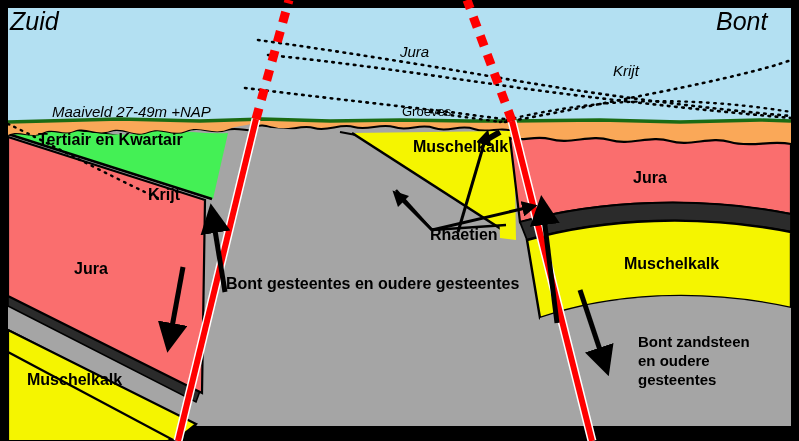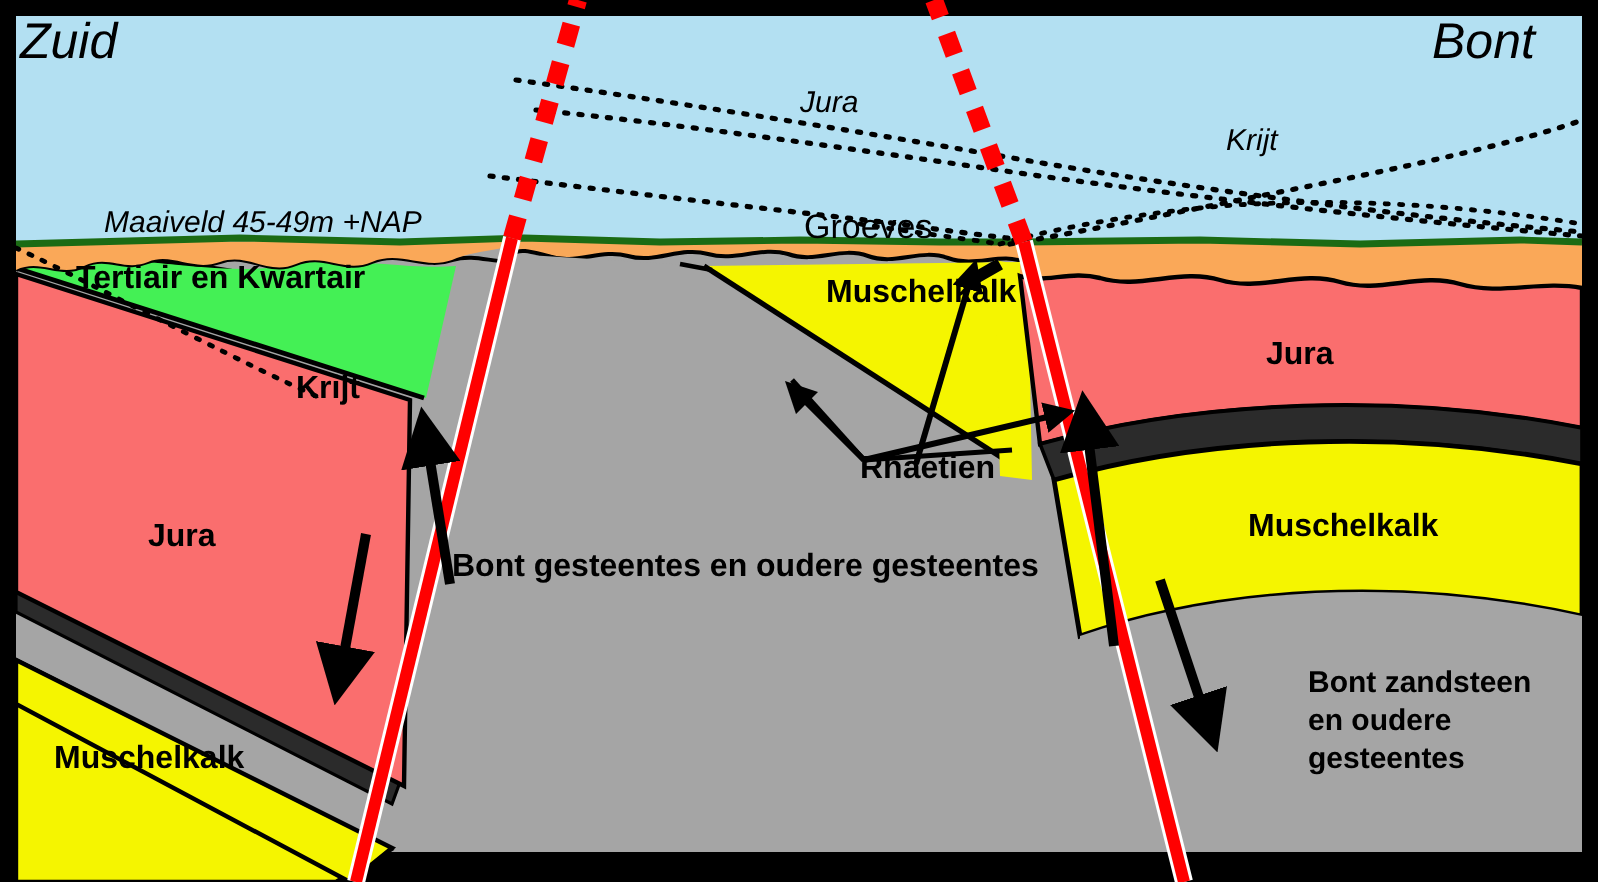--- a/index.html
+++ b/index.html
@@ -44,26 +44,25 @@
   .surface-note {
     font-style: italic;
     font-size: 15px;
   }
   .depth-note {
     font-style: italic;
     font-size: 21px;
   }
   .groeves {
     font-style: normal;
-    font-size: 17px;
+    font-size: 13px;
   }
   .multi {
     font-weight: bold;
     font-size: 15px;
-    margin-left: 16px;
   }
 </style>
 </head>
 <body>
 
 <div id="canvas">
 
   <svg id="svgroot" width="799" height="441" viewBox="0 0 799 441">
 
     <defs>
@@ -173,21 +172,21 @@
   </svg>
 
   <div class="lbl cardinal" style="left:10px; top:8px;">Zuid</div>
 
   <div class="lbl cardinal" style="left:716px; top:8px;">Bont</div>
 
   <div class="lbl sky-name" style="left:400px; top:44px;">Jura</div>
 
   <div class="lbl sky-name" style="left:613px; top:63px;">Krijt</div>
 
-  <div class="lbl surface-note" style="left:52px; top:104px;">Maaiveld 45-49m +NAP</div>
+  <div class="lbl surface-note" style="left:52px; top:104px;">Maaiveld 27-49m +NAP</div>
 
   <div class="lbl groeves" style="left:402px; top:105px;">Groeves</div>
 
   <div class="lbl unit-name" style="left:38px; top:131px;text-align:center;">Tertiair en Kwartair</div>
 
   <div class="lbl unit-name" style="left:148px; top:186px;">Krijt</div>
 
   <div class="lbl unit-name" style="left:74px; top:260px;">Jura</div>
 
   <div class="lbl unit-name" style="left:27px; top:371px;">Muschelkalk</div>

